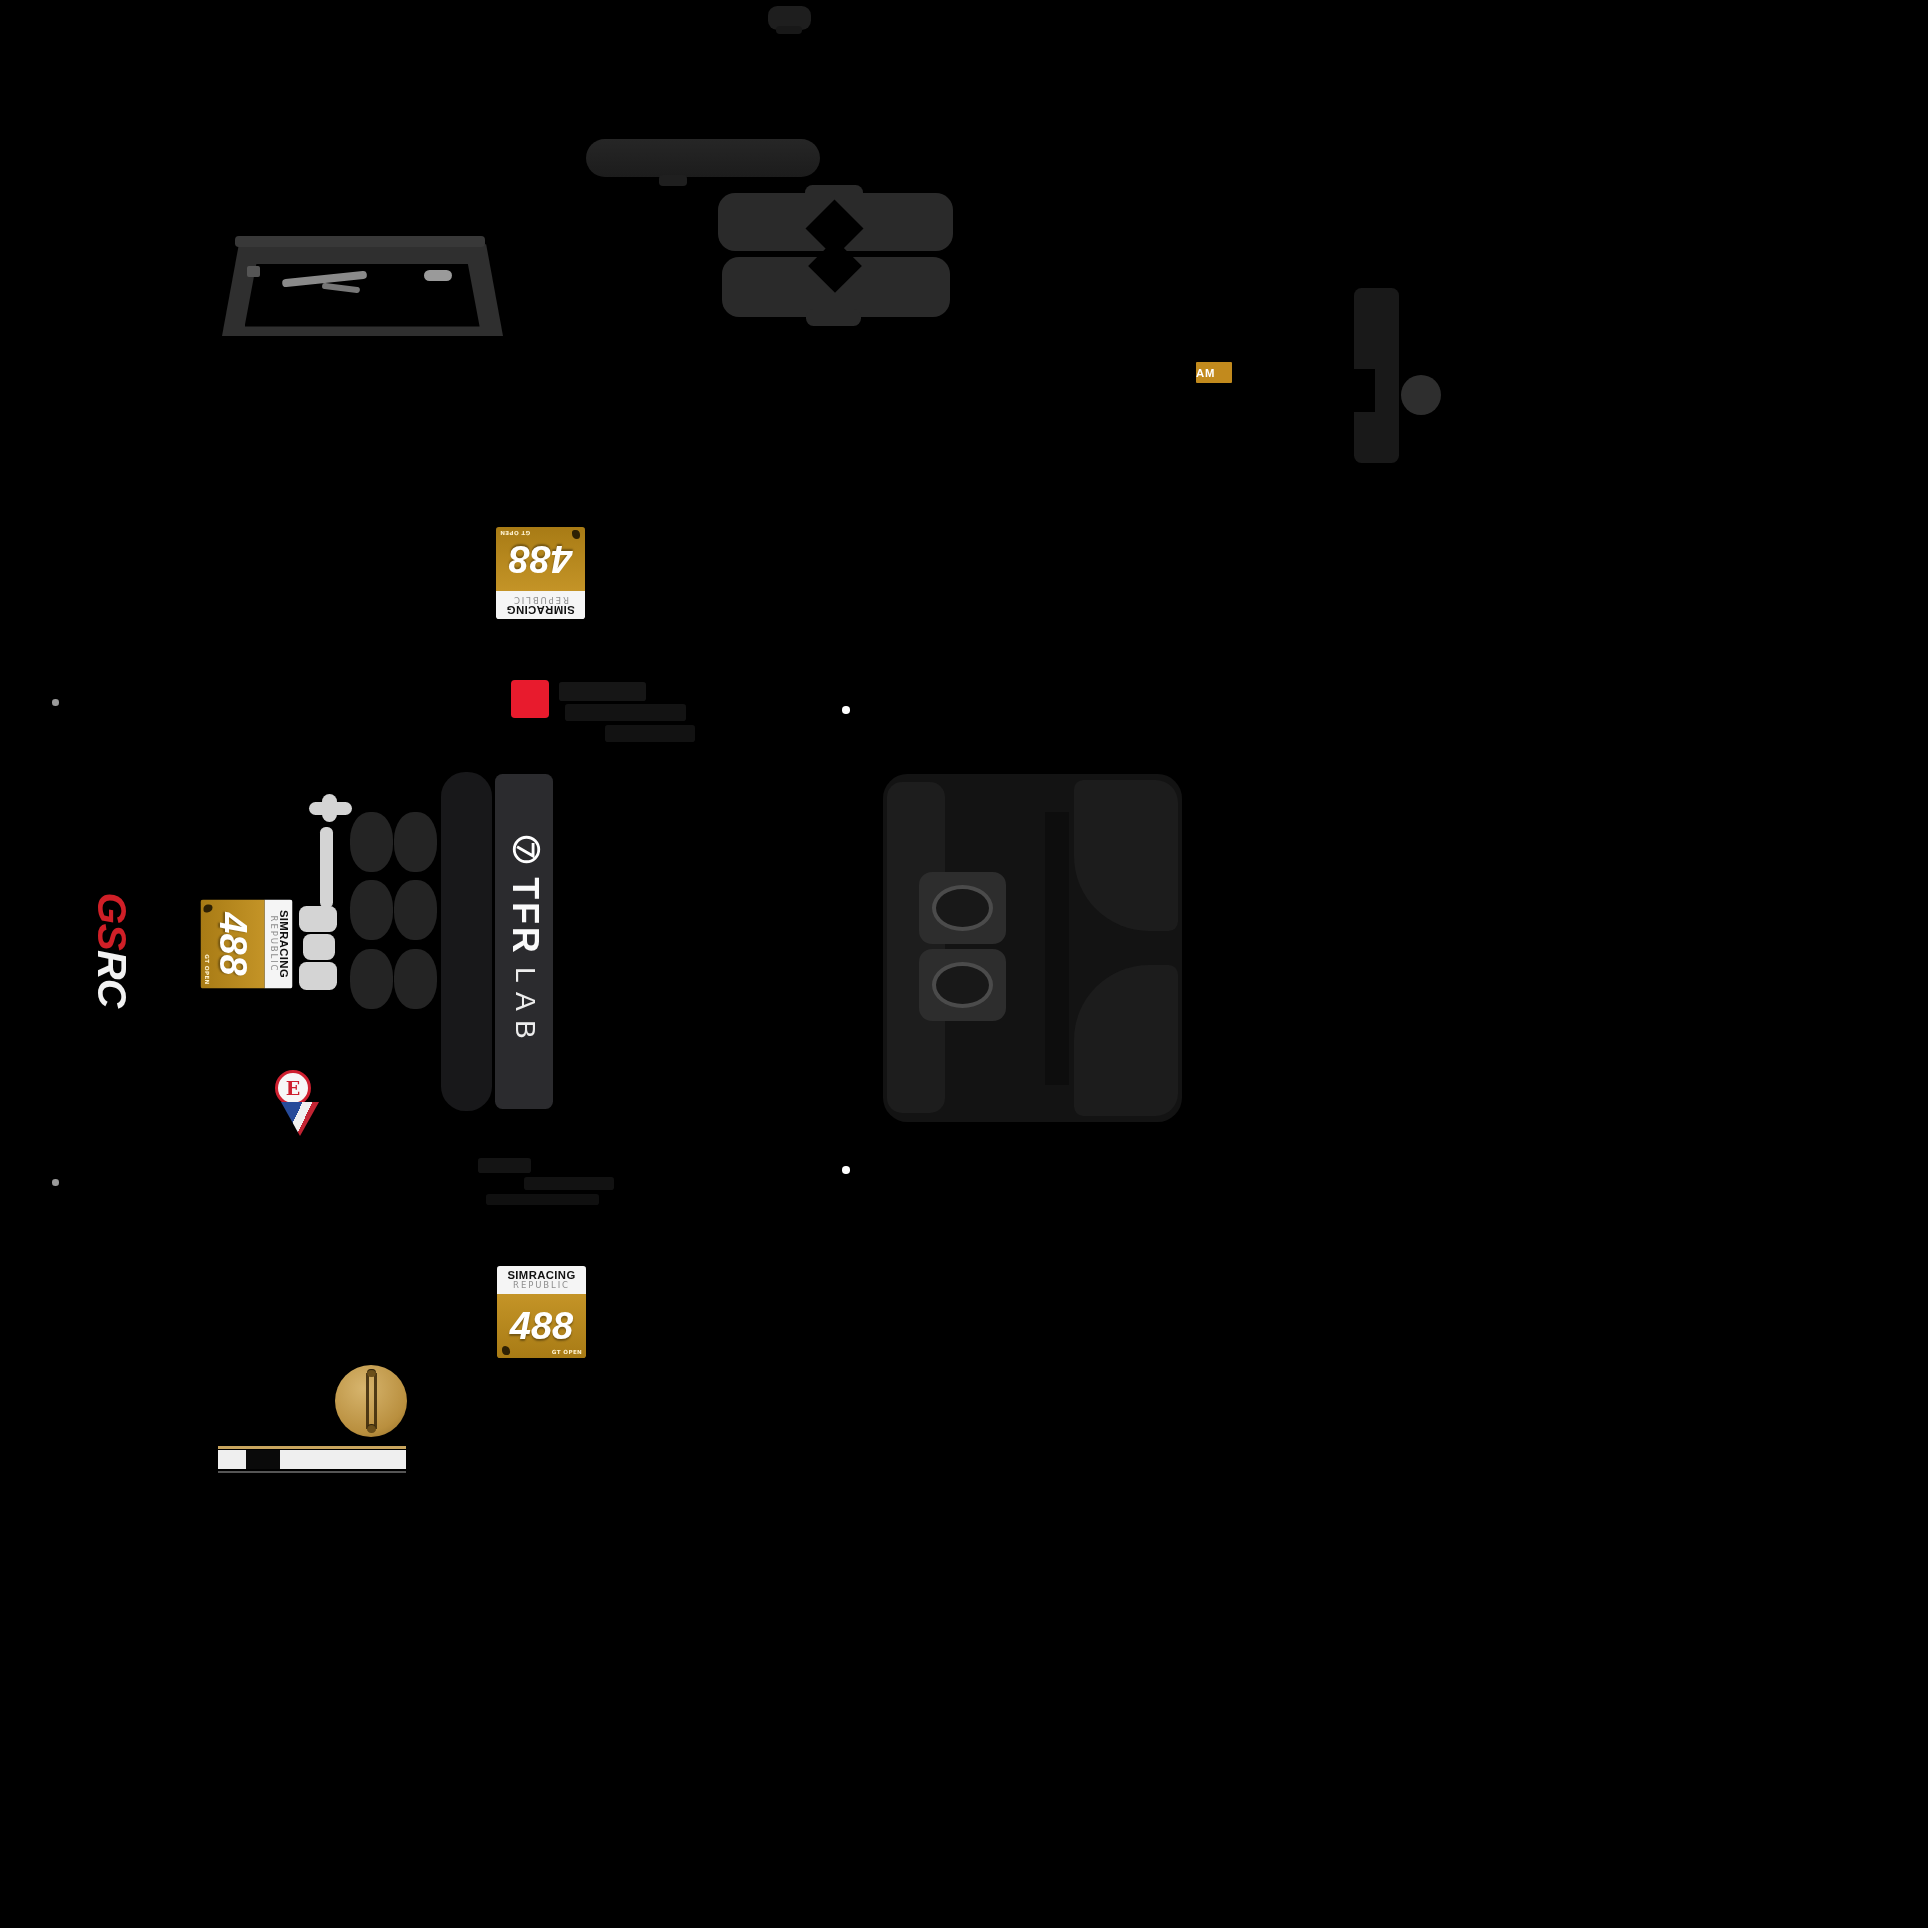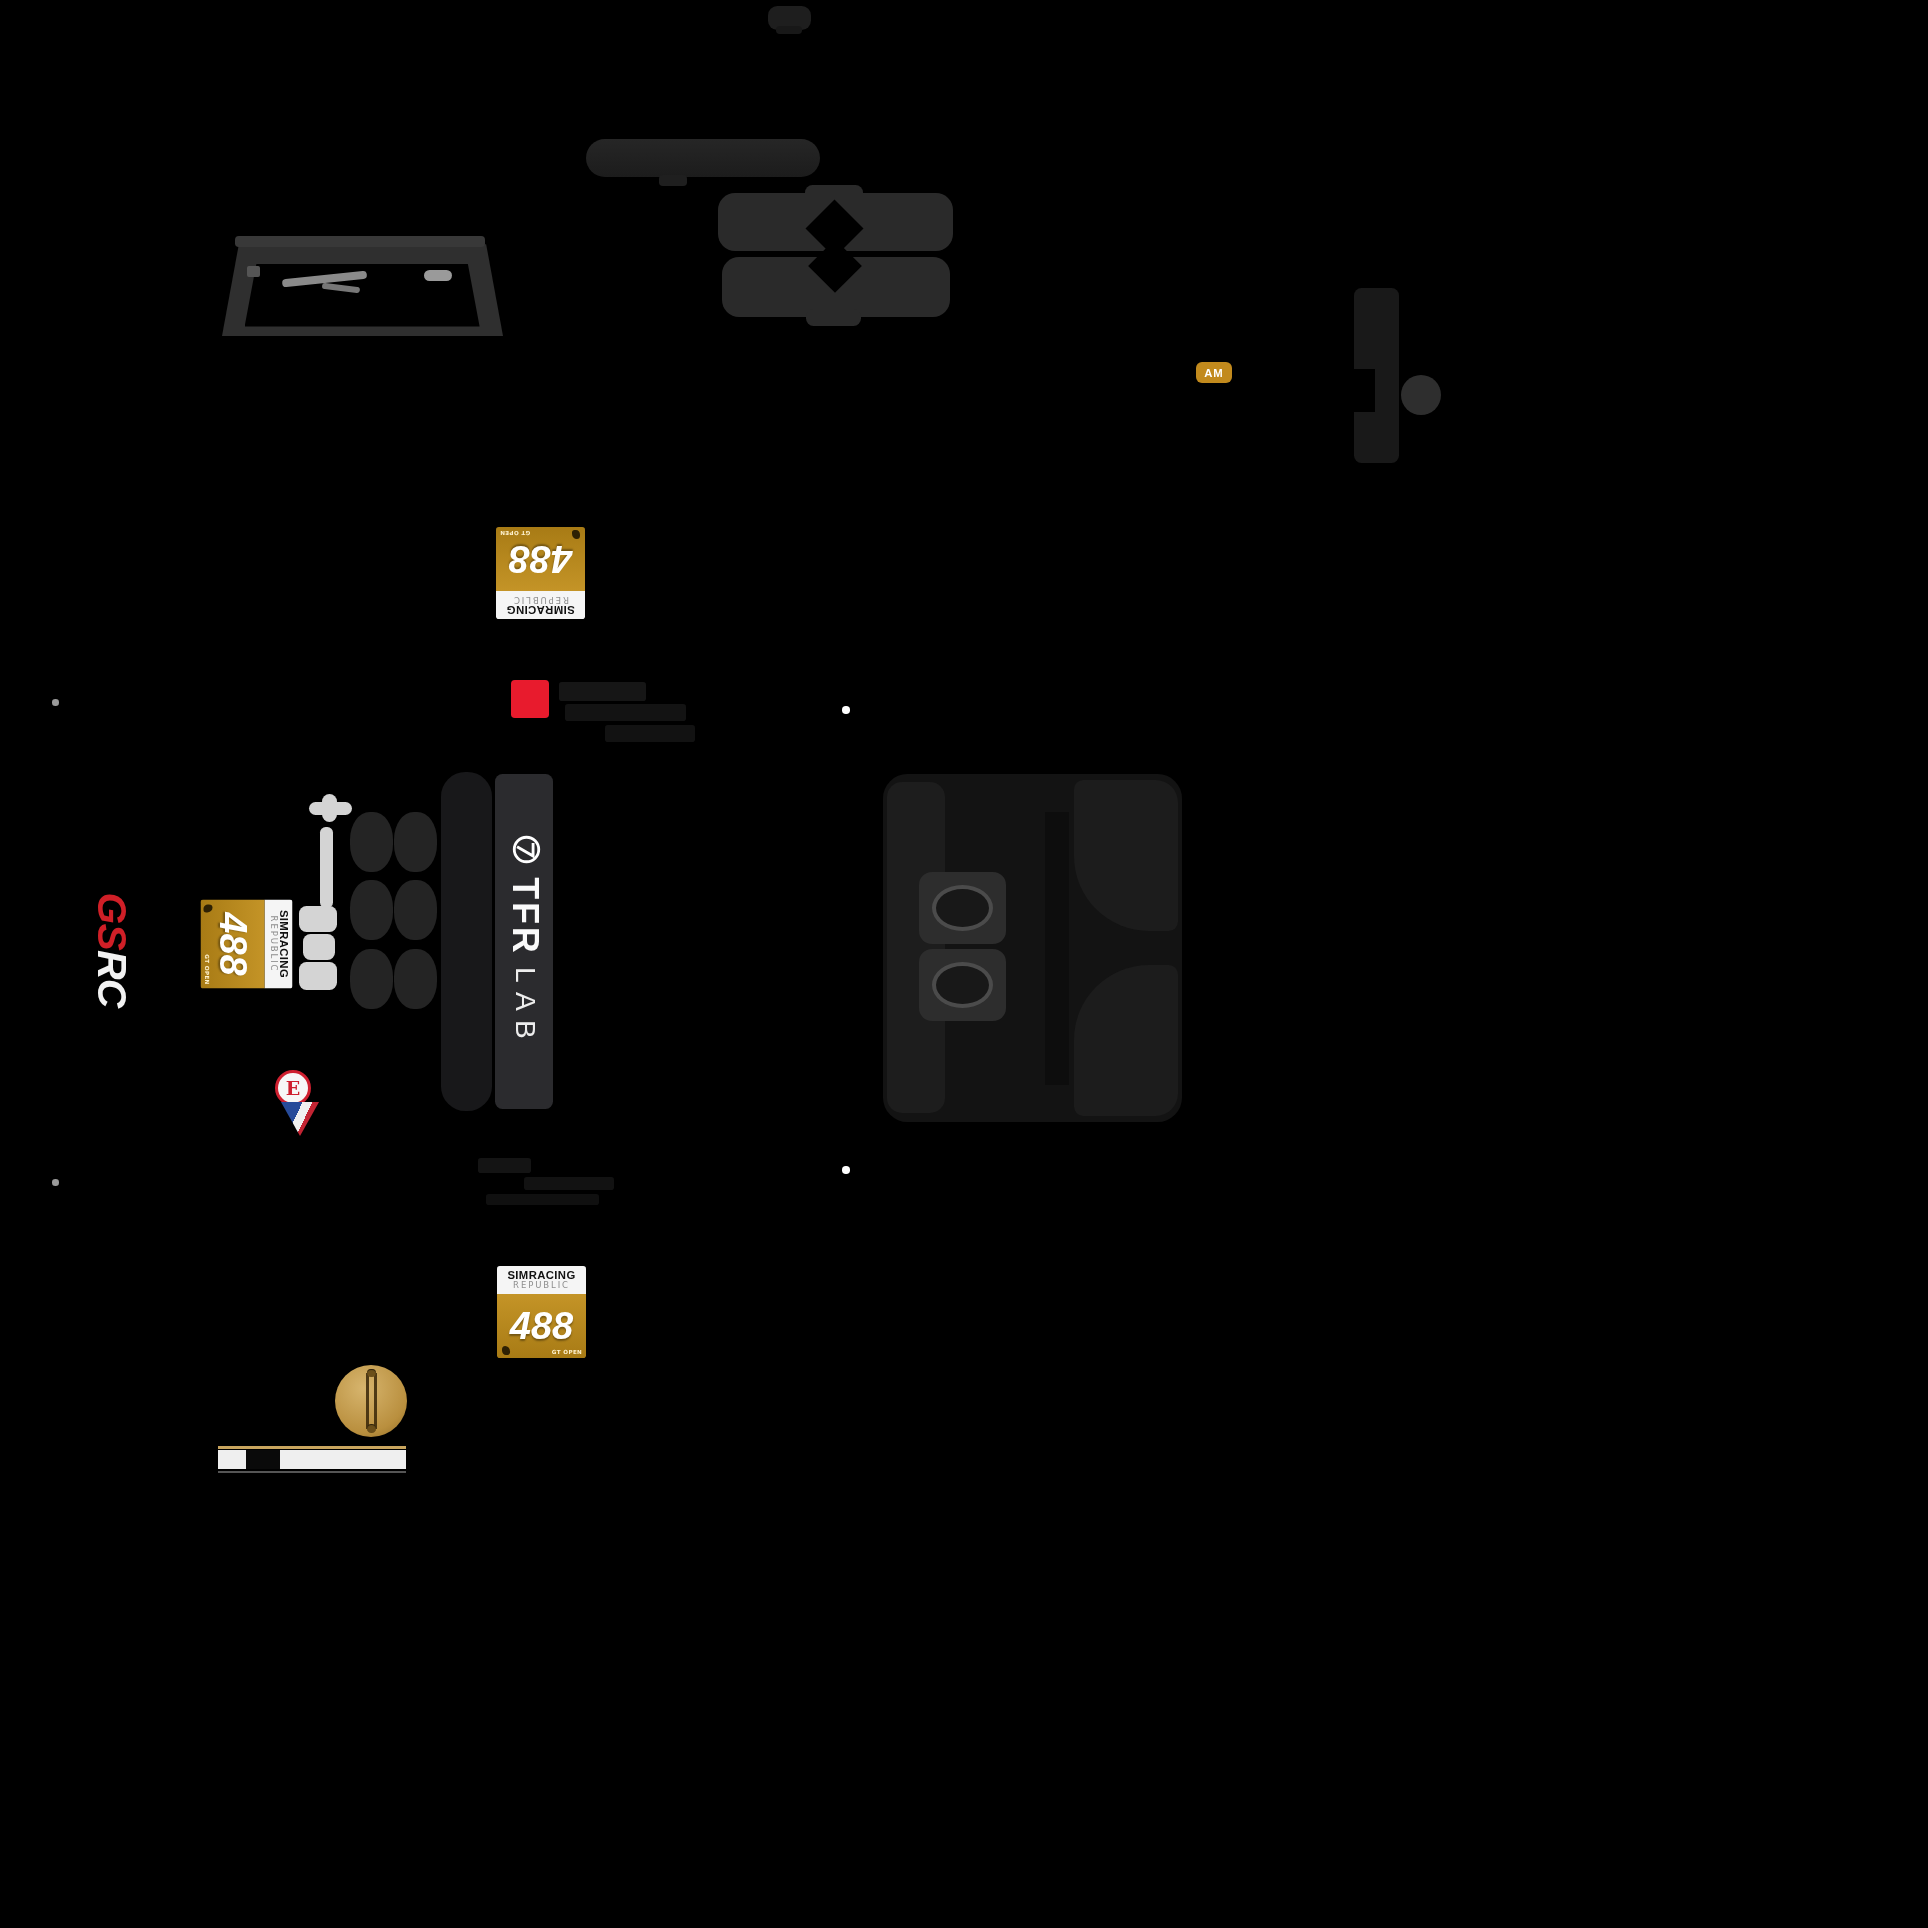--- a/index.html
+++ b/index.html
@@ -32,21 +32,21 @@
   .tfr-sub{font-family:"Liberation Sans",sans-serif;font-weight:300;font-size:28px;color:#ededed;letter-spacing:9.4px;}
 
   
   .blob{position:absolute;width:43px;height:60px;background:#242424;border-radius:46%;}
   .tool{background:#d4d4d4;position:absolute;border-radius:7.5px;}
   .cushion{position:absolute;width:87px;height:72px;background:#2d2d2d;border-radius:13px;display:flex;align-items:center;justify-content:center;}
   .cushion .ring{width:53px;height:38px;border:4.7px solid #4b4b4b;border-radius:50%;background:#181818;}
   .smudge{position:absolute;background:#141414;border-radius:2.8px;filter:blur(0.5px);}
   .dot{position:absolute;border-radius:50%;}
 
-  .ambadge{display:flex;align-items:center;justify-content:center;background:#c28a1d;border-radius:6px;
+  .ambadge{display:flex;align-items:center;background:#c28a1d;border-radius:1px;
     color:#fff;font-weight:800;font-size:11.3px;letter-spacing:0.9px;font-family:"Liberation Sans",sans-serif;}
 
   .ebadge-circle{display:flex;align-items:center;justify-content:center;background:#f7f7f7;
     border:3.8px solid #cf2030;border-radius:50%;color:#cf2030;font-family:"DejaVu Serif",serif;
     font-weight:900;font-size:19px;}
   .ebadge-tri{clip-path:polygon(0 0,100% 0,50% 100%);
     background:linear-gradient(115deg,#274b9a 40%,#f0f0f0 40%,#f0f0f0 58%,#c32433 58%);}
 
   .fuelcap{border-radius:50%;background:radial-gradient(circle at 40% 32%,#d7b56e,#b98f3e 68%,#8f6a24);position:absolute;}
   .fuelcap .slot{position:absolute;background:rgba(55,38,8,.85);}

